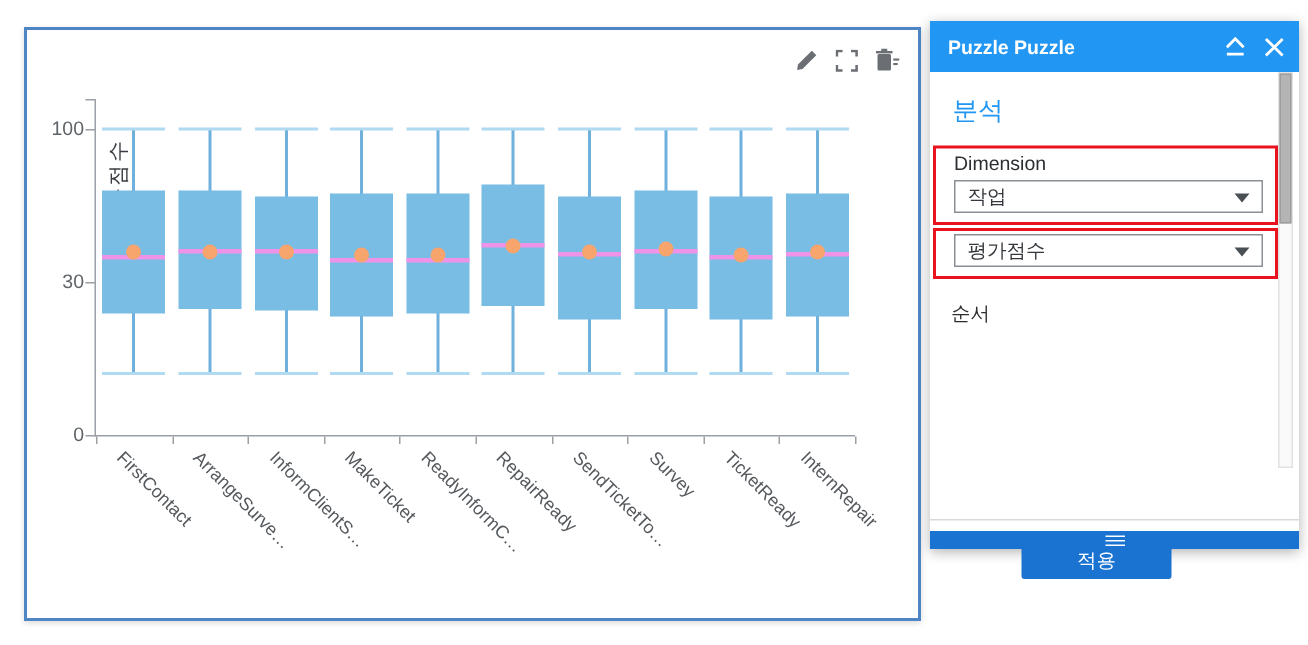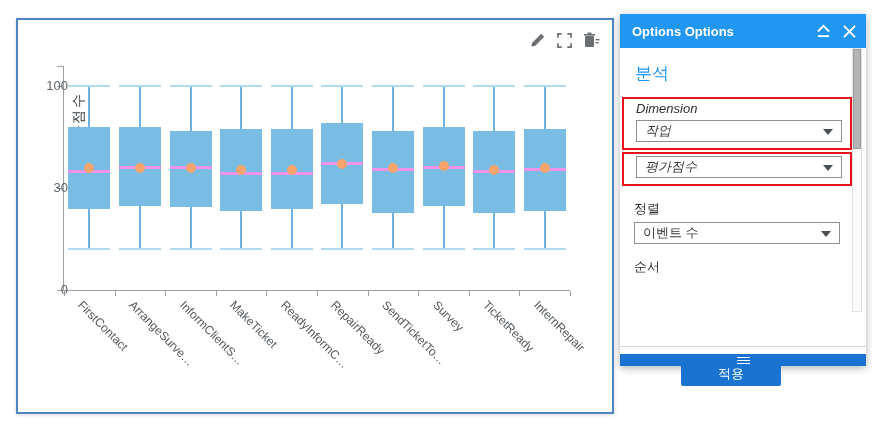--- a/index.html
+++ b/index.html
@@ -10,21 +10,21 @@
   .chart-panel { position:absolute; left:16px; top:18px; width:598px; height:396px;
                  background:#fff; border:2px solid #4e86c5; box-shadow:0 1px 4px rgba(0,0,0,.15); }
   .cp-title { position:absolute; left:14px; top:12px; font-size:15px; color:#74787b; }
   .cp-icons { position:absolute; right:12px; top:12px; display:flex; gap:11px; align-items:center; }
   .cp-icons svg { display:block; cursor:pointer; }
 
   .plot { position:absolute; left:46px; top:46px; width:506px; height:224px; }
   .yaxis-line { position:absolute; left:45px; top:46px; width:1px; height:224px; background:#9aa0a5; }
   .xaxis-line { position:absolute; left:45px; top:270px; width:507px; height:1px; background:#9aa0a5; }
   .ytick { position:absolute; height:1px; width:7px; background:#9aa0a5; left:39px; }
-  .ytick-label { position:absolute; left:14px; width:36px; text-align:right; font-size:13px; color:#5f6468; }
+  .ytick-label { position:absolute; left:2px; width:36px; text-align:right; font-size:13px; color:#5f6468; }
   .ylabel { position:absolute; left:52px; top:136px; font-size:14px; color:#3a3e42; letter-spacing:2px;
             transform:rotate(-90deg); transform-origin:0 0; white-space:nowrap; }
 
   .whisker  { position:absolute; width:2px; }
   .cap      { position:absolute; height:2px; }
   .bp-box   { position:absolute; }
   .median   { position:absolute; height:3px; }
   .meandot  { position:absolute; width:10px; height:10px; border-radius:50%; }
   .xtick    { position:absolute; width:1px; height:5px; background:#9aa0a5; top:225px; }
   .xlabel   { position:absolute; font-size:12px; color:#55595d; white-space:nowrap;
@@ -39,21 +39,21 @@
                    background:#fff; box-shadow:0 2px 8px rgba(0,0,0,.3); }
   .op-header { position:absolute; left:0; top:0; right:0; height:34px; background:#2196f3;
                display:flex; align-items:center; padding:0 10px 0 12px; }
   .op-title { color:#fff; font-weight:bold; font-size:13px; flex:1; }
   .op-header-icons { display:flex; gap:12px; align-items:center; }
   .op-header-icons svg { display:block; cursor:pointer; }
 
   .op-body { position:absolute; left:0; top:34px; right:10px; bottom:12px; padding:0 0 0 14px; }
   .op-section-label { margin:14px 0 12px 1px; font-size:17px; color:#2196f3; }
   .op-group { margin-bottom:14px; }
-  .op-group.highlighted { border:2px solid #e8131f; margin:0 4px 2px -12px; padding:2px 0 6px 12px;font-style:italic; }
+  .op-group.highlighted { border:2px solid #e8131f; margin:0 4px 2px -12px; padding:2px 0 6px 12px; }
   .op-group.highlighted + .op-group.highlighted { margin-bottom:14px; }
   .op-field-label { font-size:13px; color:#2b2e31; margin-bottom:4px; }
   .dropdown { width:206px; height:22px; border:1px solid #8a8f94; background:#fff; position:relative;
               font-size:13px; color:#34383c; line-height:20px; padding:0 24px 0 8px; cursor:pointer; }
   .caret { position:absolute; right:8px; top:8px; width:0; height:0;
            border-left:5px solid transparent; border-right:5px solid transparent; border-top:6px solid #4a4f54; }
   .op-divider { position:absolute; left:0; right:-10px; top:298px; height:1px; background:#d7dadd; }
   .apply-btn { position:absolute; left:50%; top:314px; transform:translateX(-57%); width:100px; height:24px;
                background:#1a73d1; color:#fff; border:none; border-radius:2px; font-size:13px; cursor:pointer;
                font-family:inherit; }
@@ -185,21 +185,21 @@
       <div class="bp-box" style="left: 459.7px; width: 42px; top: 63.1273px; height: 81.4545px; background: rgb(121, 188, 228);"></div>
       <div class="median" style="left: 459.7px; width: 42px; top: 102.355px; background: rgb(239, 147, 232);"></div>
       <div class="meandot" style="left: 475.7px; top: 96.8182px; background: rgb(248, 165, 109);"></div>
       <div class="xlabel" style="left: 476.7px; top: 232px;">InternRepair</div>
     </div>
 
 </div>
 
 <div class="options-panel">
   <div class="op-header">
-    <span class="op-title">Options Options</span>
+    <span class="op-title">Puzzle Puzzle</span>
     <span class="op-header-icons">
       <span>
         <svg width="15" height="14" viewBox="0 0 16 15" fill="none" stroke="#fff" stroke-width="2">
           <path d="M2 8l6-6 6 6"></path>
             <path d="M2 13h12"></path>
           </svg>
       </span>
       <span>
         <svg width="13" height="13" viewBox="0 0 14 14" fill="none" stroke="#fff" stroke-width="2">
           <path d="M1 1l12 12M13 1L1 13"></path>
@@ -219,27 +219,20 @@
       </div>
     </div>
 
     <div class="op-group highlighted">
       <div class="dropdown">
         <span>평가점수</span>
         <span class="caret"></span>
       </div>
     </div>
 
-    <div class="op-group">
-      <div class="op-field-label">정렬</div>
-      <div class="dropdown">
-        <span>이벤트 수</span>
-        <span class="caret"></span>
-      </div>
-    </div>
 
     <div class="op-group">
       <div class="op-field-label">순서</div>
     </div>
 
     <div class="op-divider"></div>
     <button class="apply-btn">적용</button>
   </div>
 
   <div class="op-scrollbar">

